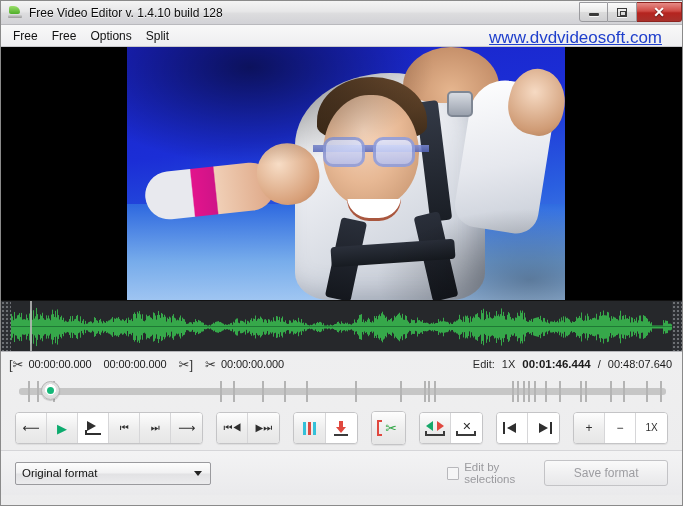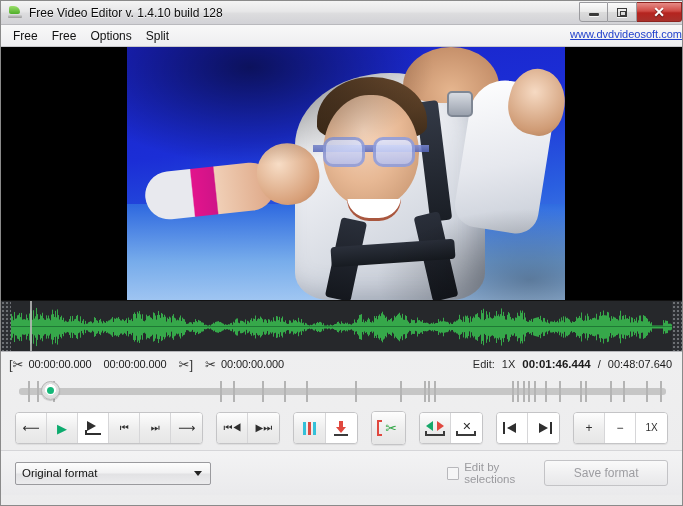--- a/index.html
+++ b/index.html
@@ -106,22 +106,22 @@
     padding-left: 5px;
     position: relative;
   }
   .menu-item {
     font-size: 12px; color: #111;
     padding: 2px 7px;
     cursor: default;
     white-space: nowrap;
   }
   .weblink {
-    position: absolute; right: 0; top: 3px;
-    font-size: 11px; color: #1f3fcc;
+    position: absolute; right: 20px; top: 3px;
+    font-size: 17px; color: #1f3fcc;
     text-decoration: underline;
     white-space: nowrap;
   }
 
   
   .video-area {
     position: relative;
     height: 253px;
     background: #000;
     overflow: hidden;

